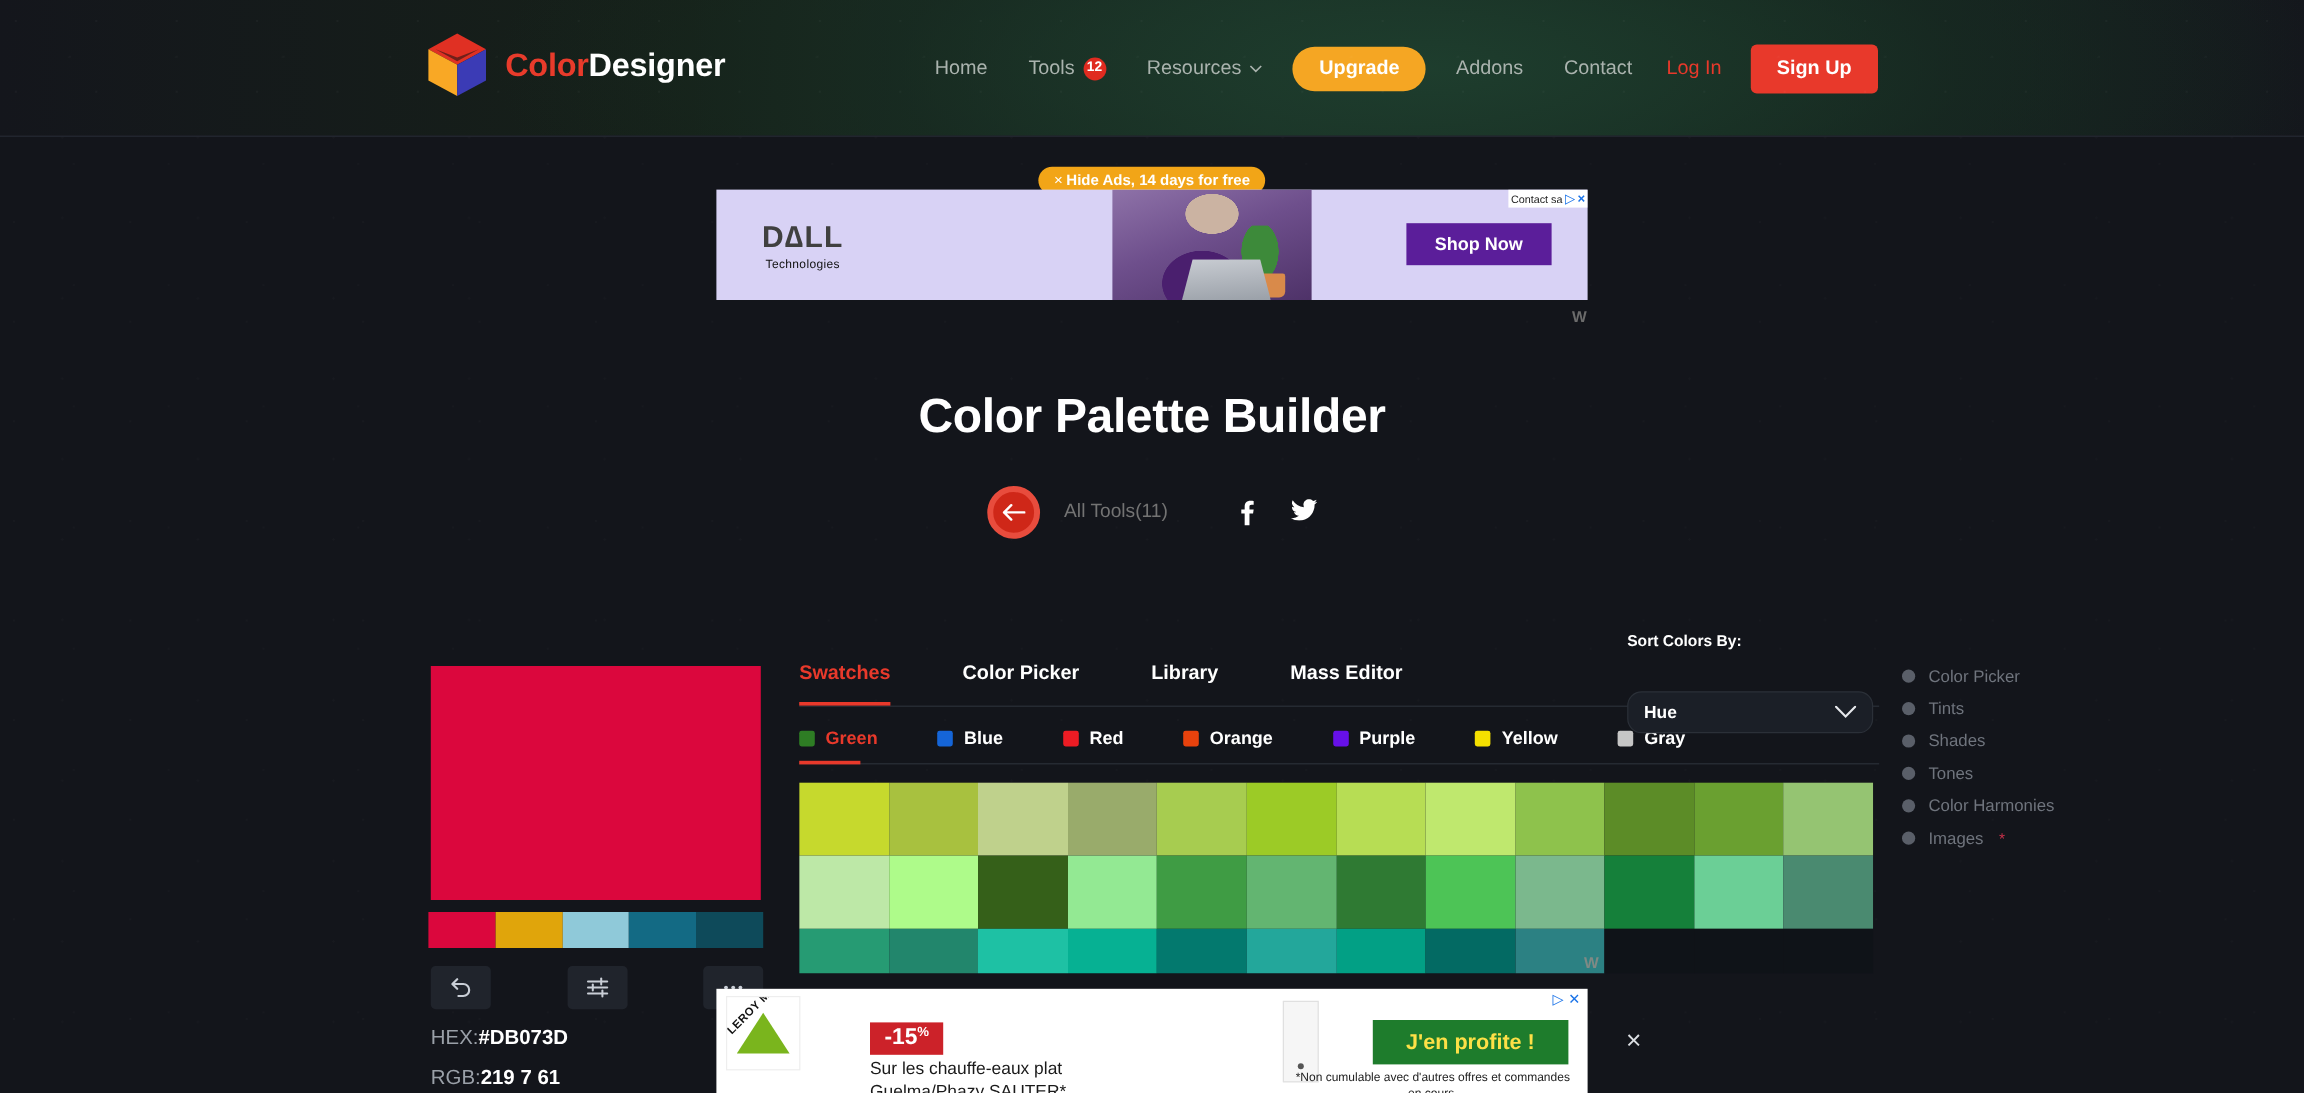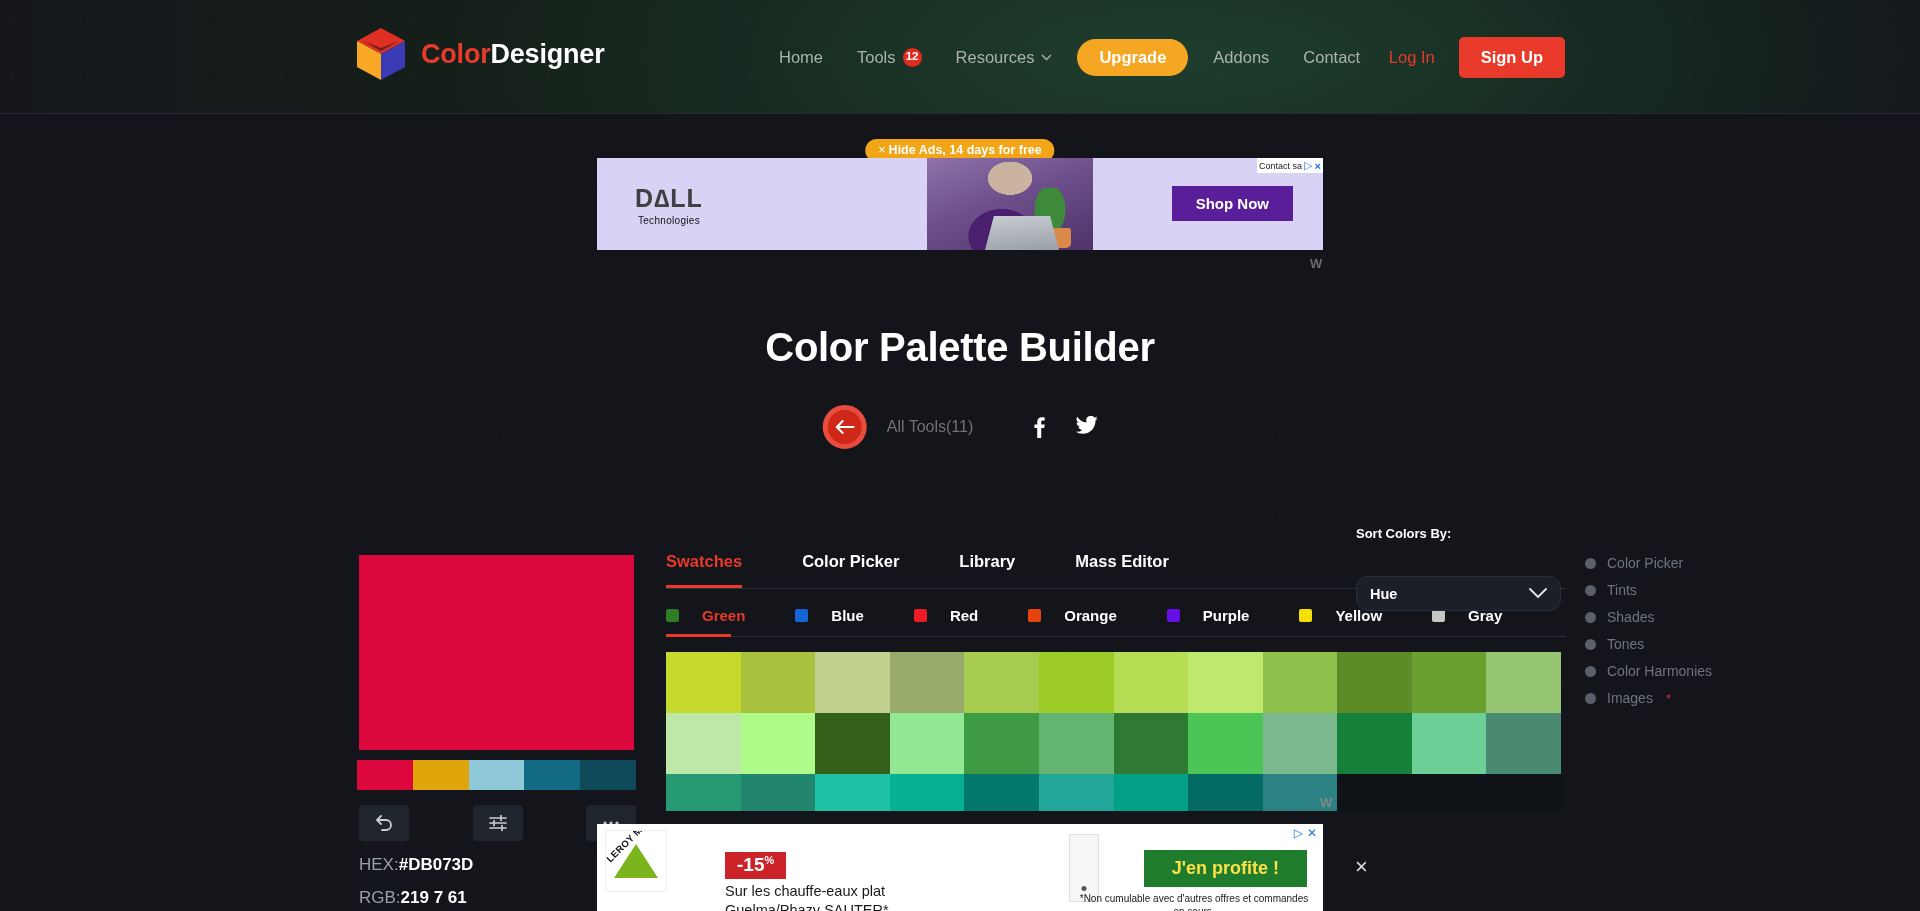--- a/index.html
+++ b/index.html
@@ -170,21 +170,21 @@
     color: #ffffff; font-size: 16.5px; font-weight: 700;
     padding: 0 0 14px 0; margin-right: 60px; cursor: pointer;
     border-bottom: 3px solid transparent; white-space: nowrap;
   }
   .tab.active { color: #e8392b; border-bottom-color: #e8392b; }
 
   .filters {
     position: absolute; left: 666px; top: 607px; width: 900px;
     display: flex; border-bottom: 1px solid #2b3038; padding-bottom: 12px;
   }
-  .filt { display:flex; align-items:center; gap: 23px; margin-right: 50px; cursor:pointer; position: relative;}
+  .filt { display:flex; align-items:center; gap: 9px; margin-right: 50px; cursor:pointer; position: relative;}
   .filt .sw { width: 13px; height: 13px; border-radius: 2px; }
   .filt .lb { color:#ffffff; font-size: 15px; font-weight: 700; white-space: nowrap;}
   .filt.active .lb { color: #e8392b; }
   .filt.active::after {
     content:""; position:absolute; left:0; right: 14px; bottom: -13px; height: 3px; background:#e8392b;
   }
 
   .sortlabel { position:absolute; left: 1356px; top: 526px; color:#fff; font-size: 13px; font-weight:700;}
   .sortbox {
     position:absolute; left: 1356px; top: 548px; width: 205px; height: 35px;

